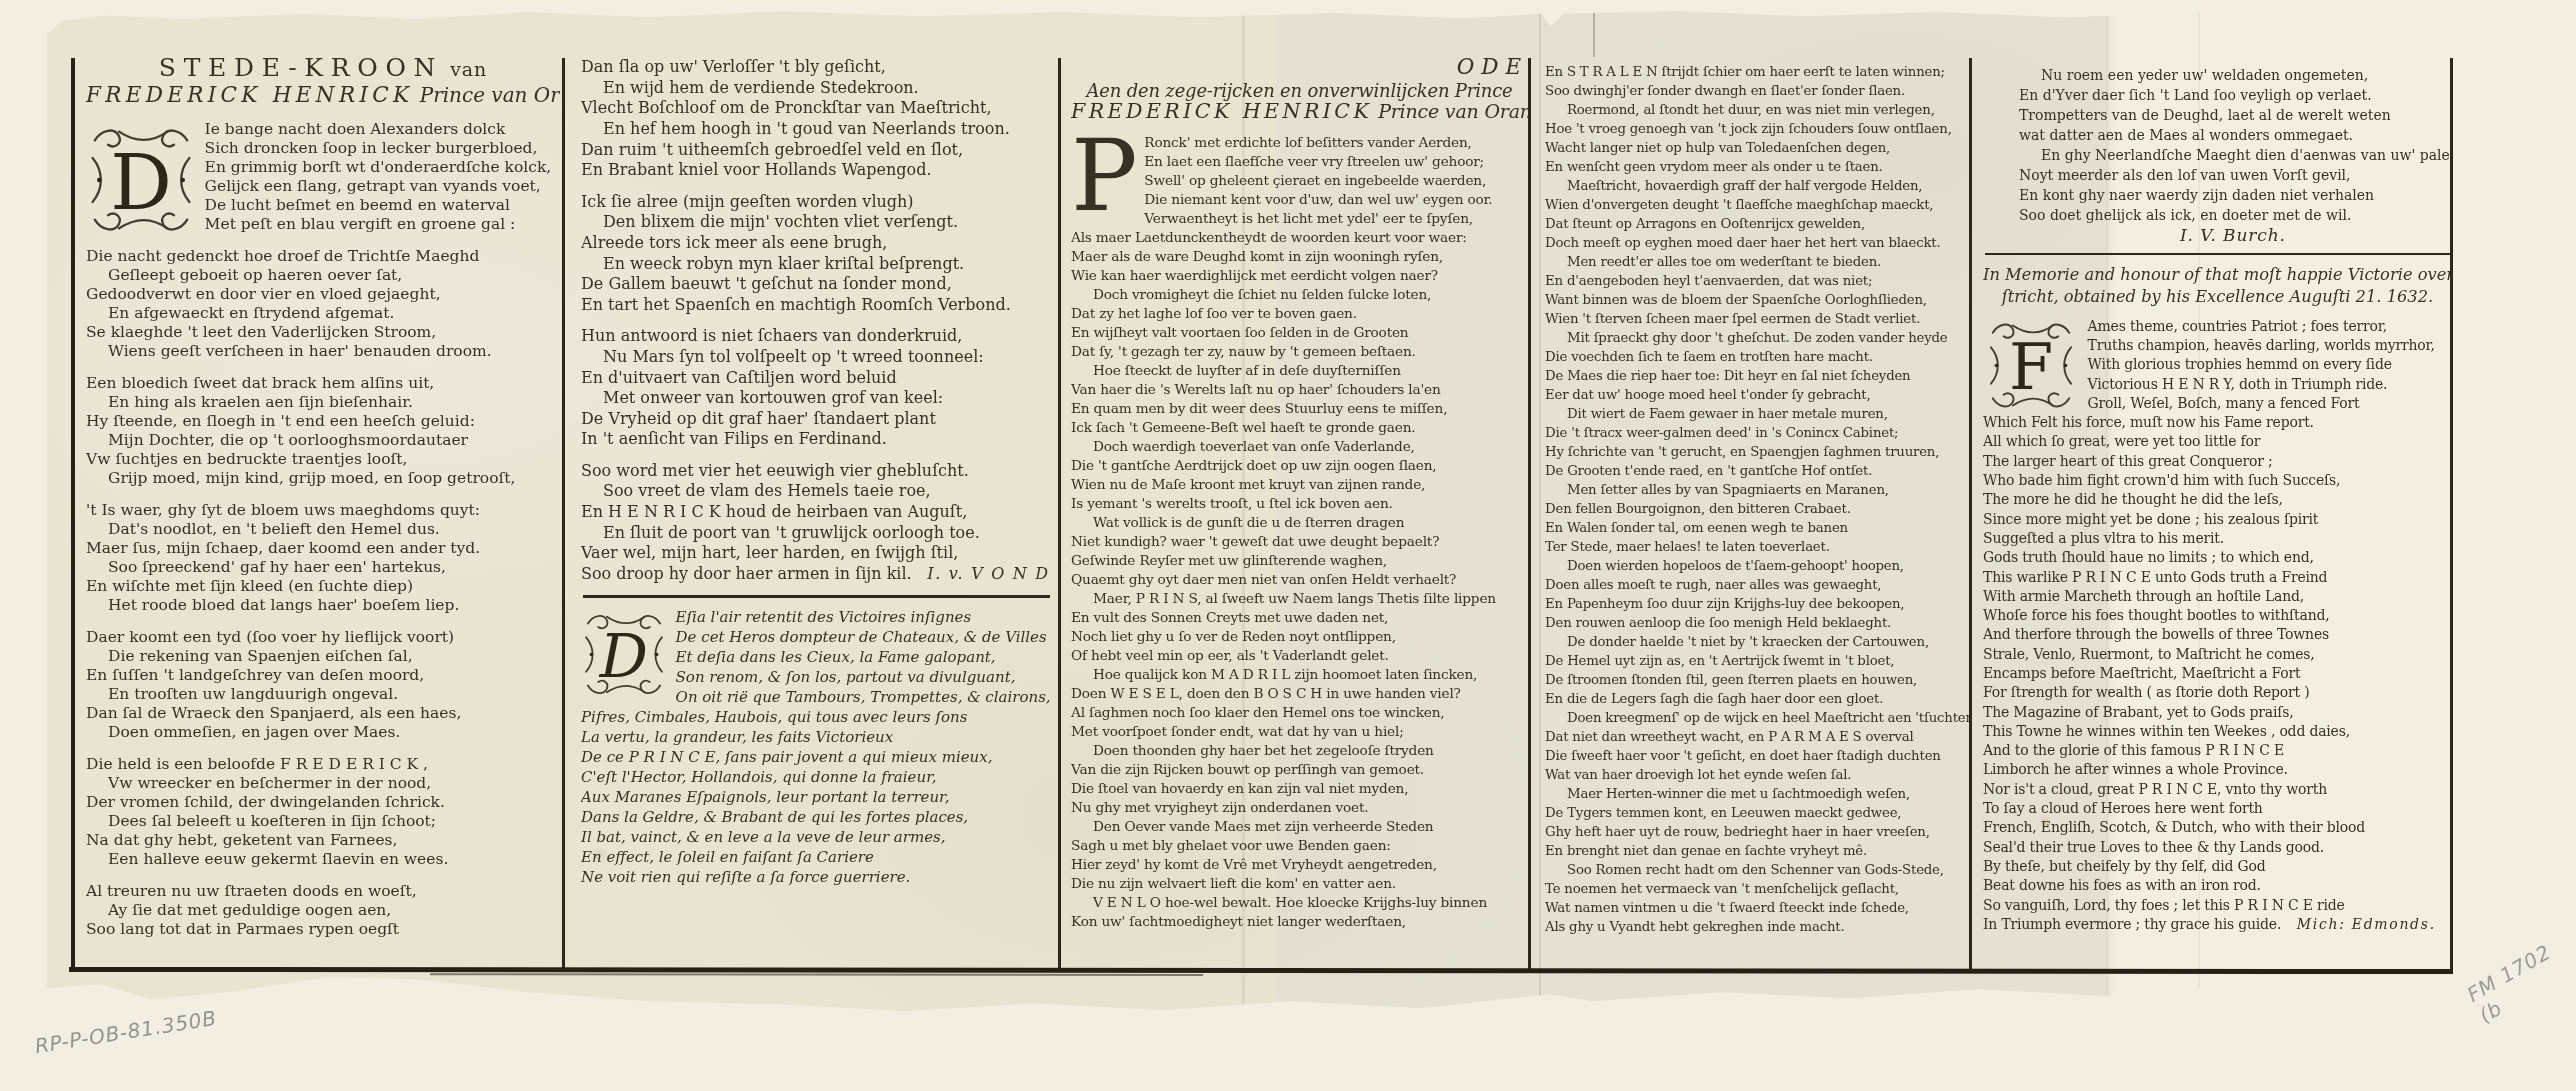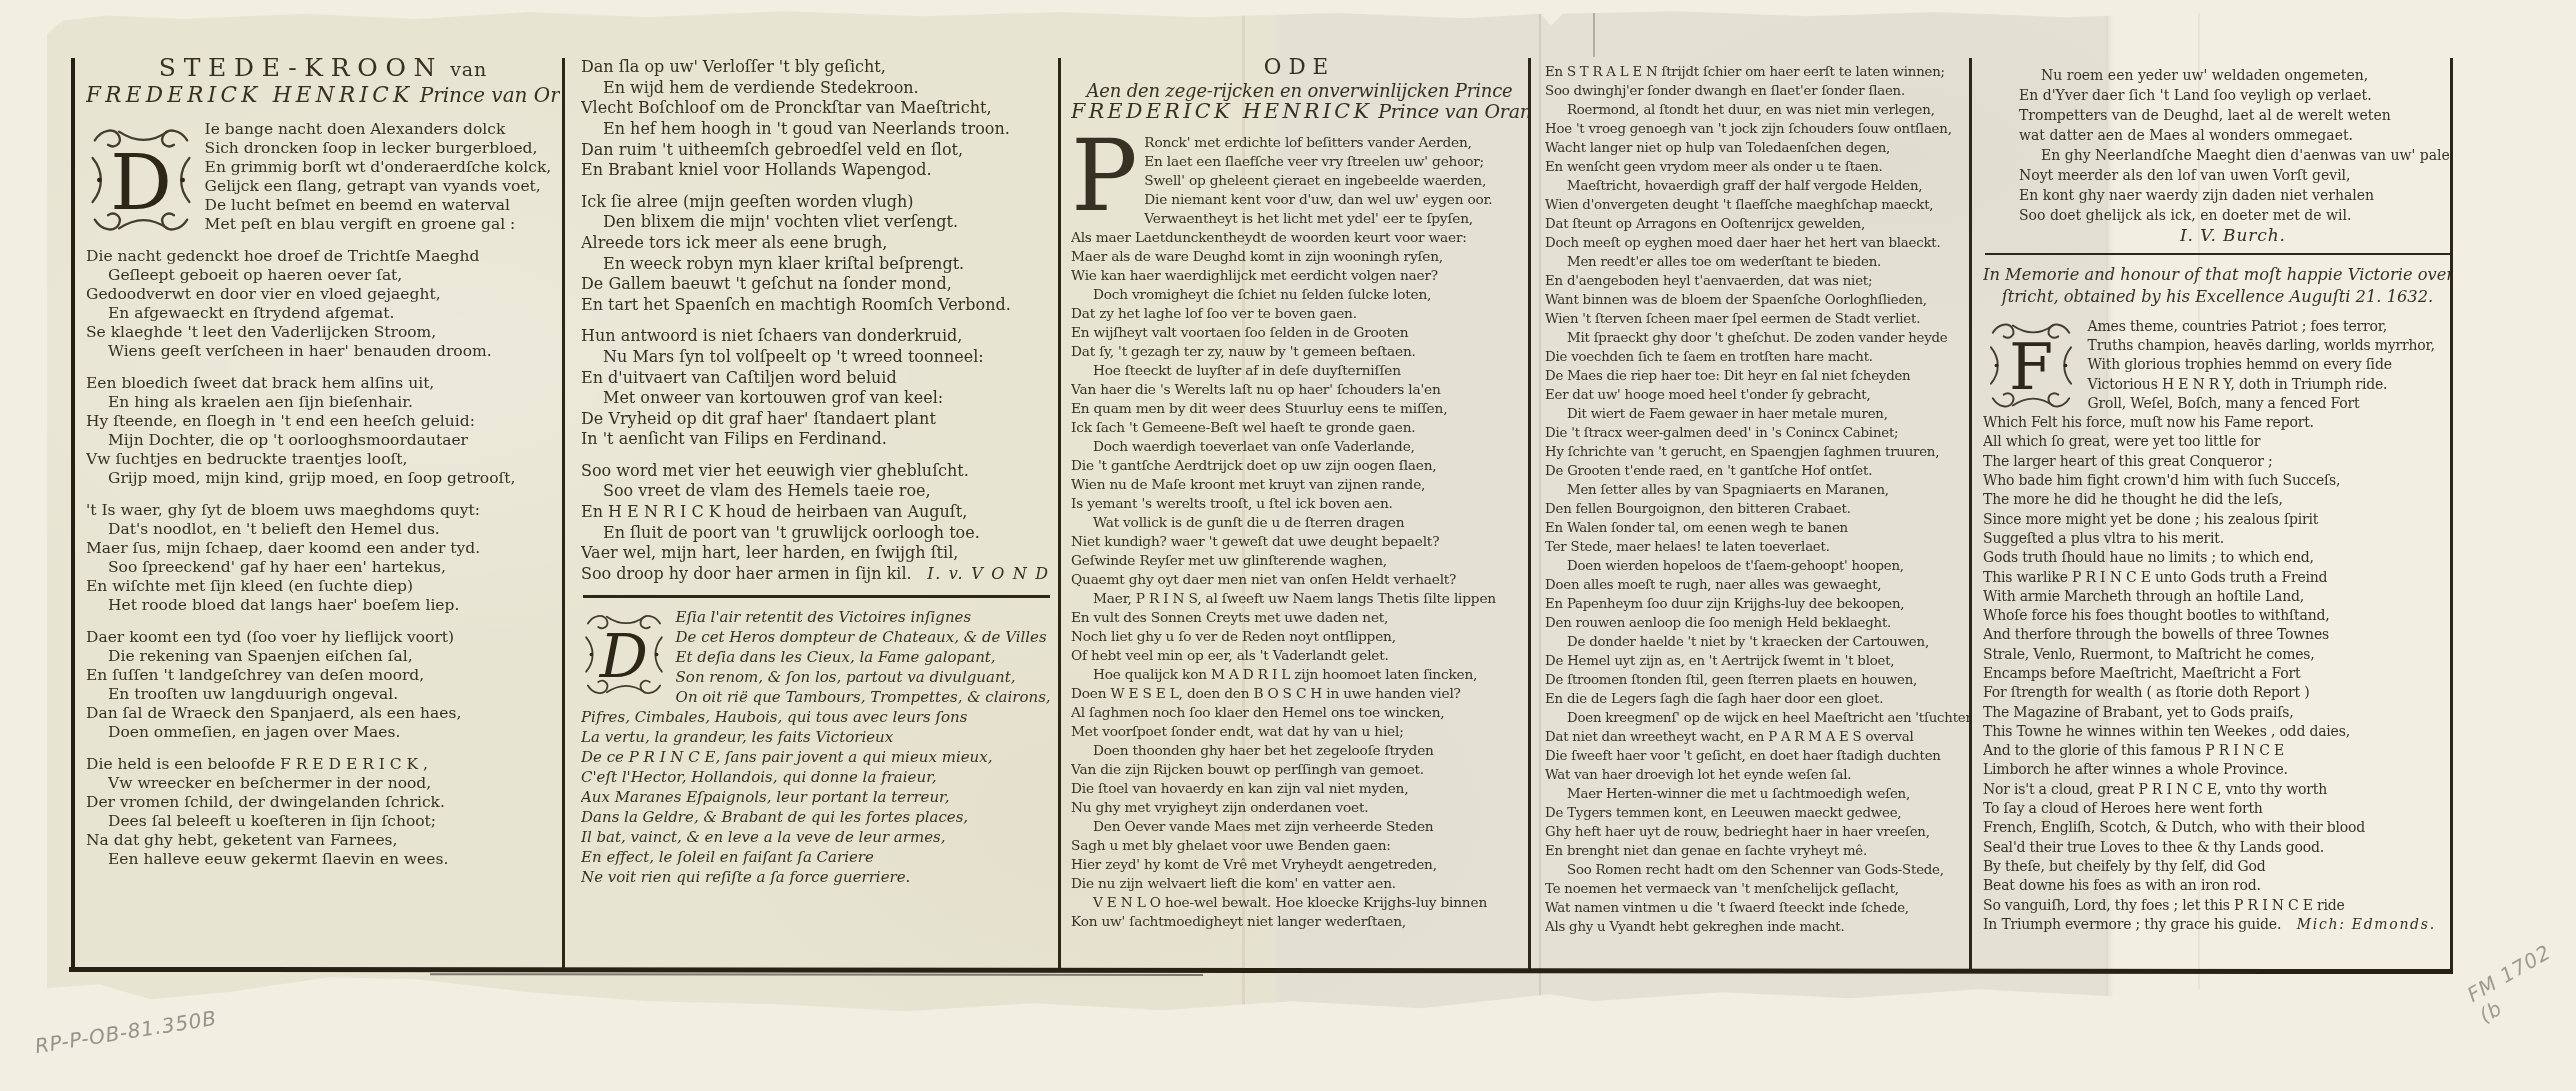--- a/index.html
+++ b/index.html
@@ -50,21 +50,21 @@
   .c0 .cap{width:110px;height:112px;}
 
   
   .c1{left:534px;top:52px;width:471px;font-size:16px;line-height:20.6px;}
   .c1 .block{margin-bottom:11px;}
   .c1 .block.it{font-size:15px;line-height:20px;}
   .c1 .cap{width:86px;height:89px;}
 
   
   .c2{left:1024px;top:52px;width:457px;font-size:13.7px;line-height:19px;letter-spacing:-0.2px;}
-  .c2 .h0{}
+  .c2 .h0{font-style:italic;text-align:right;}
   .c2 .h0 .main{font-size:21.5px;letter-spacing:6.9px;}
   .c2 .h1{font-style:italic;font-size:18px;margin-top:1.7px;}
   .c2 .h2{font-style:italic;margin:1.7px 0 10.3px;}
   .c2 .h2 .main{font-size:20.6px;letter-spacing:3.4px;}
   .c2 .h2 .suffix{font-size:19px;}
   .plaincap{float:left;font-size:99px;line-height:0.72;margin:6.9px 6.9px 0 0;}
 
   
   .c3{left:1498px;top:57px;width:424px;font-size:13.3px;line-height:19px;letter-spacing:-0.2px;}
 
@@ -162,20 +162,25 @@
           <div class="line">Dan ſal de Wraeck den Spanjaerd, als een haes,</div>
           <div class="line ind">Doen ommeſien, en jagen over Maes.</div>
         </div>
         <div class="block">
           <div class="line">Die held is een beloofde F R E D E R I C K ,</div>
           <div class="line ind">Vw wreecker en beſchermer in der nood,</div>
           <div class="line">Der vromen ſchild, der dwingelanden ſchrick.</div>
           <div class="line ind">Dees ſal beleeft u koeſteren in ſijn ſchoot;</div>
           <div class="line">Na dat ghy hebt, geketent van Farnees,</div>
           <div class="line ind">Een halleve eeuw gekermt ſlaevin en wees.</div>
+        </div>
+        <div class="block">
+          <div class="line">Al treuren nu uw ſtraeten doods en woeſt,</div>
+          <div class="line ind">Ay ſie dat met geduldige oogen aen,</div>
+          <div class="line">Soo lang tot dat in Parmaes rypen oegſt</div>
         </div>
       </div>
     <div class="col c1">
         <div class="block">
           <div class="line">Dan ſla op uw' Verloſſer 't bly geſicht,</div>
           <div class="line ind">En wijd hem de verdiende Stedekroon.</div>
           <div class="line">Vlecht Boſchloof om de Pronckſtar van Maeſtricht,</div>
           <div class="line ind">En hef hem hoogh in 't goud van Neerlands troon.</div>
           <div class="line">Dan ruim 't uitheemſch gebroedſel veld en ſlot,</div>
           <div class="line">En Brabant kniel voor Hollands Wapengod.</div>

